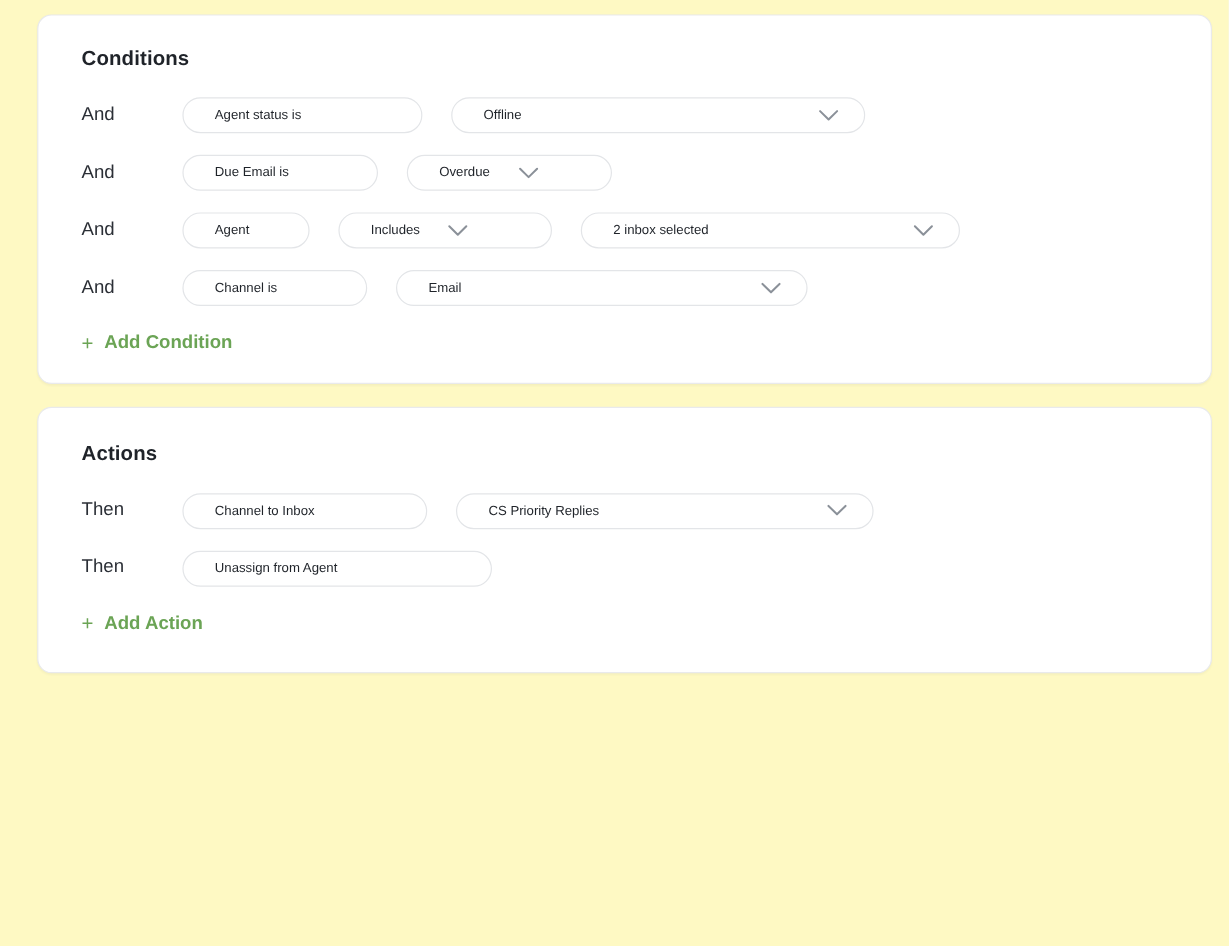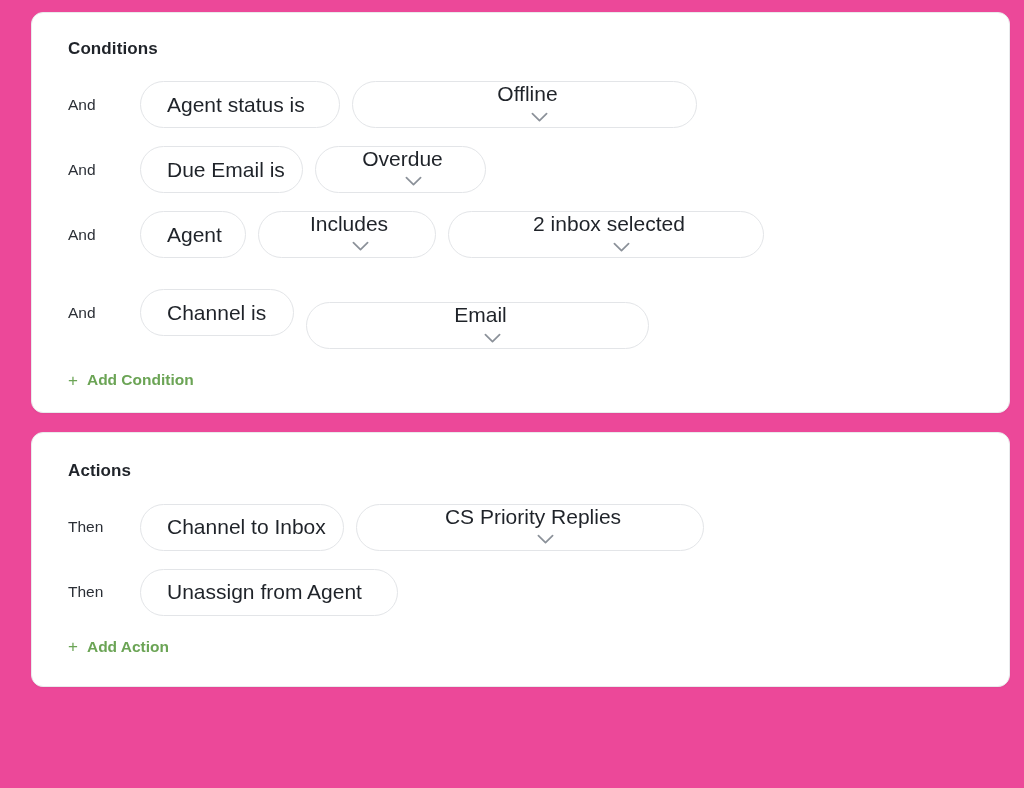--- a/index.html
+++ b/index.html
@@ -8,21 +8,21 @@
     padding: 0;
     width: 1024px;
     height: 788px;
     background: #f4f5f6;
     font-family: "Liberation Sans", sans-serif;
     -webkit-font-smoothing: antialiased;
   }
   .page {
     width: 1024px;
     height: 788px;
-    background: #ec4899;
+    background: #fef9c3;
     padding: 12px 14px 16px 31px;
     display: flex;
     flex-direction: column;
     gap: 19px;
     overflow: hidden;
   }
   .card {
     background: #ffffff;
     border: 1px solid #e9eaec;
     border-radius: 12px;
@@ -34,49 +34,49 @@
     font-weight: 700;
     color: #1f2329;
     letter-spacing: 0.1px;
     margin: 0 0 22px 0;
     line-height: 1.2;
   }
   .row {
     display: flex;
     align-items: center;
     margin-bottom: 18px;
+    gap: 12px;
   }
   .row:last-of-type { margin-bottom: 0; }
   .row-label {
     font-size: 15.5px;
     color: #2b2f36;
     width: 72px;
     flex: 0 0 72px;
     line-height: 1.2;
   }
   .pill {
     display: inline-flex;
     align-items: center;
     justify-content: flex-start;
     background: #ffffff;
     border: 1px solid #e3e5e8;
     border-radius: 999px;
-    height: 47px;
+    height: 30px;
     padding: 0 26px;
-    font-size: 21px;
+    font-size: 11px;
     color: #1f2329;
     white-space: nowrap;
     cursor: pointer;
     margin-right: 12px;
   }
   .pill:last-child { margin-right: 0; }
   .pill.dropdown {
     justify-content: space-between;
     padding-right: 20px;
-    flex-direction: column;
   }
   .pill.dropdown.snug {
     justify-content: flex-start;
     padding-right: 22px;
   }
   .pill-text { display: inline-block; }
   .chev {
     display: inline-flex;
     align-items: center;
     justify-content: center;
@@ -163,21 +163,21 @@
                 <path d="M1.4 1.6 L8.5 8.6 L15.6 1.6" stroke="#8b9199" stroke-width="1.7" stroke-linecap="round" stroke-linejoin="round"></path>
               </svg>
             </span>
           </div>
         </div>
         <div class="row">
           <span class="row-label">And</span>
           <div class="pill" style="width: 154px;">
             <span class="pill-text">Channel is</span>
           </div>
-          <div class="pill dropdown" style="width: 343px; margin-top: 26px;">
+          <div class="pill dropdown" style="width: 343px;">
             <span class="pill-text">Email</span>
             <span class="chev">
               <svg width="17" height="11" viewBox="0 0 17 11" fill="none" xmlns="http://www.w3.org/2000/svg">
                 <path d="M1.4 1.6 L8.5 8.6 L15.6 1.6" stroke="#8b9199" stroke-width="1.7" stroke-linecap="round" stroke-linejoin="round"></path>
               </svg>
             </span>
           </div>
         </div>
       </div>
     <div class="add-link">

